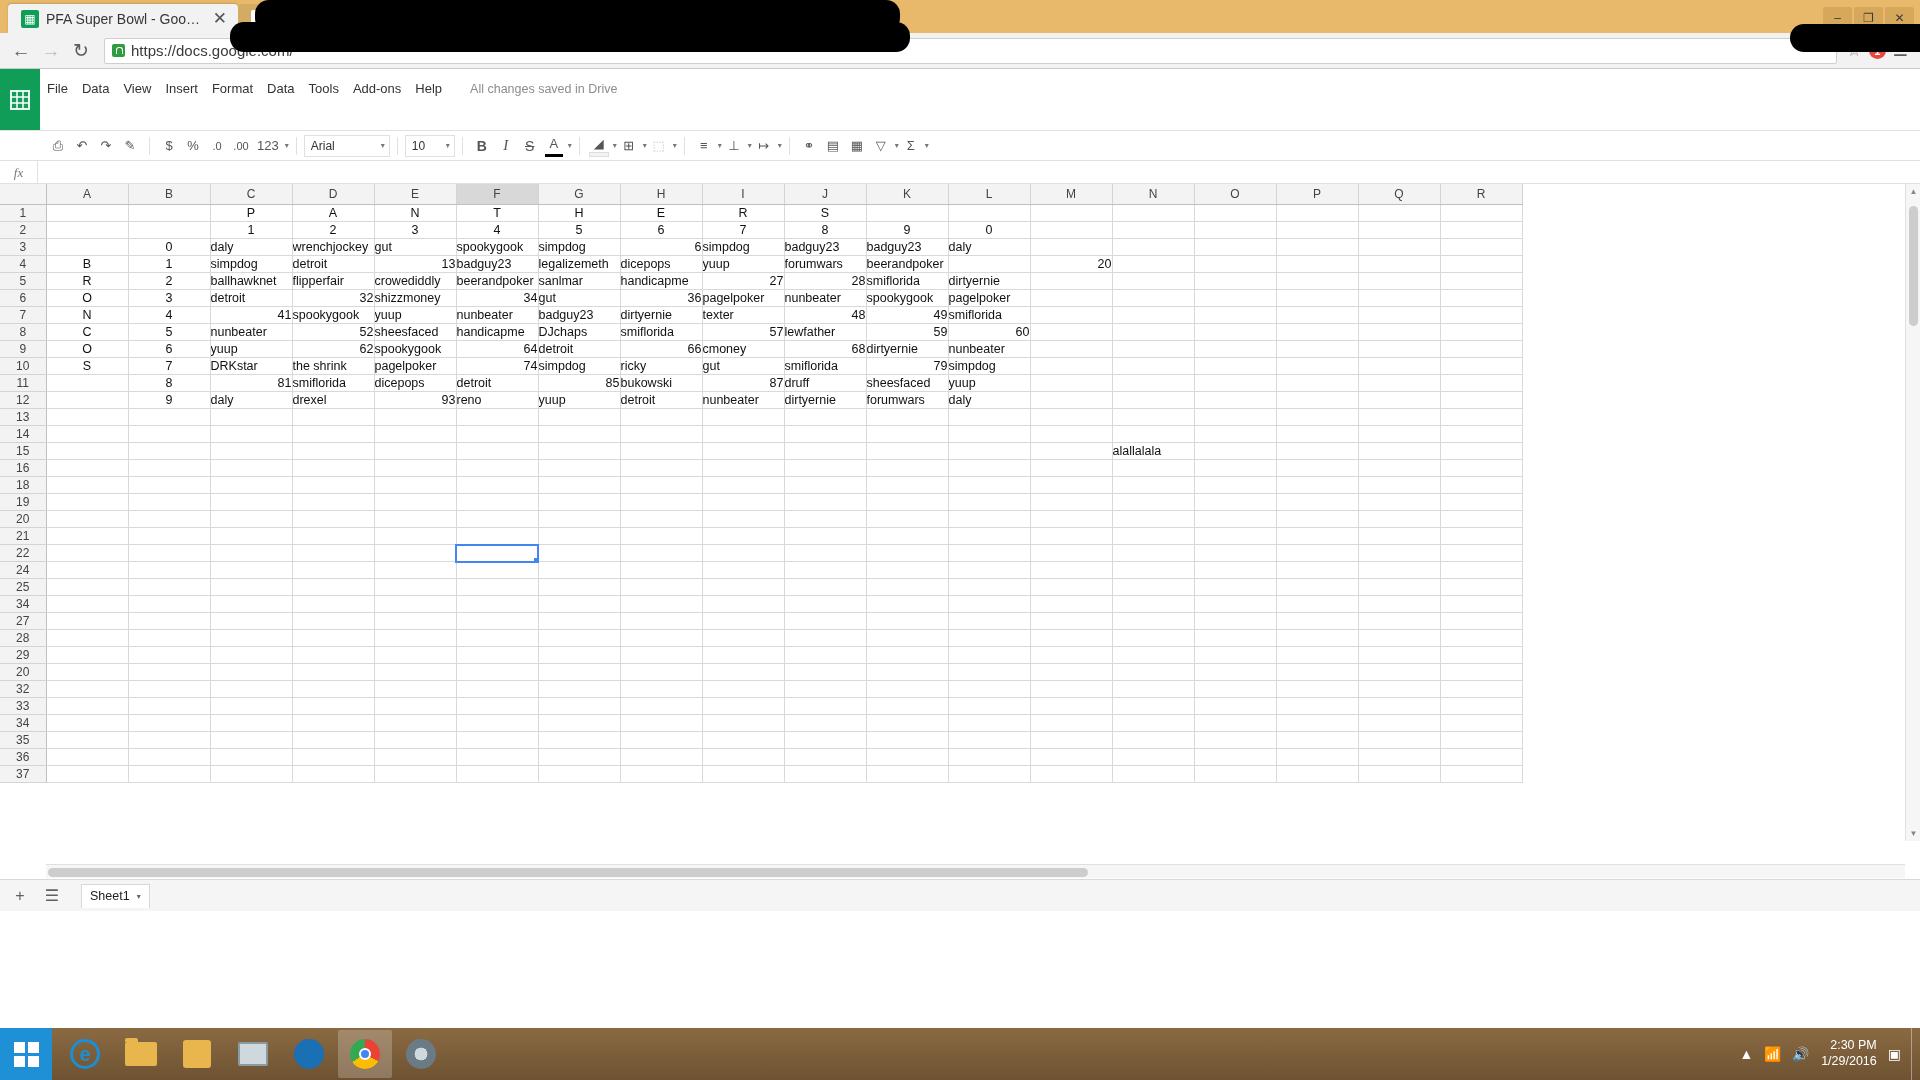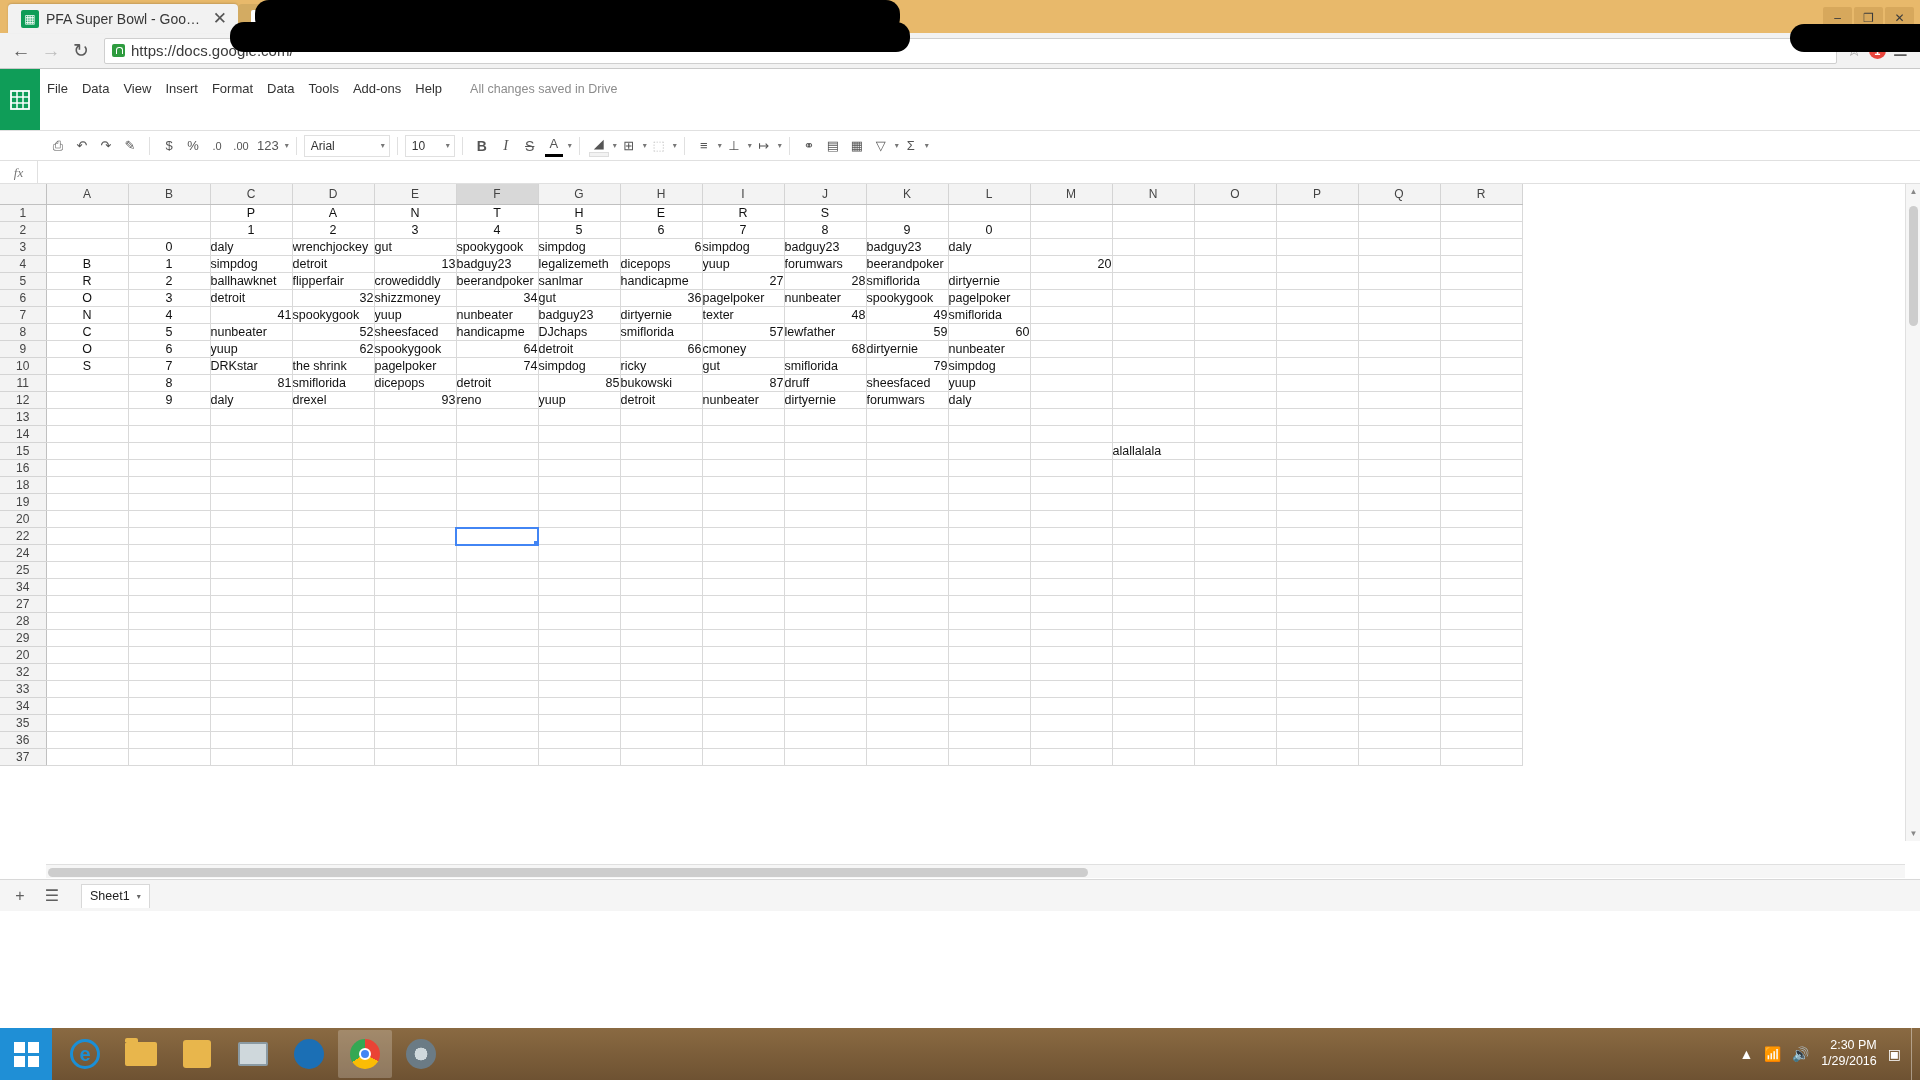--- a/index.html
+++ b/index.html
@@ -788,20 +788,41 @@
             <td class="cell" style="width: 82px;"></td>
             <td class="cell" style="width: 82px;"></td>
             <td class="cell" style="width: 82px;"></td>
             <td class="cell" style="width: 82px;"></td>
             <td class="cell" style="width: 82px;"></td>
             <td class="cell" style="width: 82px;"></td>
             <td class="cell" style="width: 82px;"></td>
             <td class="cell" style="width: 82px;"></td>
           </tr>
           <tr>
+            <td class="rowhead">21</td>
+            <td class="cell" style="width: 82px;"></td>
+            <td class="cell" style="width: 82px;"></td>
+            <td class="cell" style="width: 82px;"></td>
+            <td class="cell" style="width: 82px;"></td>
+            <td class="cell" style="width: 82px;"></td>
+            <td class="cell" style="width: 82px;"></td>
+            <td class="cell" style="width: 82px;"></td>
+            <td class="cell" style="width: 82px;"></td>
+            <td class="cell" style="width: 82px;"></td>
+            <td class="cell" style="width: 82px;"></td>
+            <td class="cell" style="width: 82px;"></td>
+            <td class="cell" style="width: 82px;"></td>
+            <td class="cell" style="width: 82px;"></td>
+            <td class="cell" style="width: 82px;"></td>
+            <td class="cell" style="width: 82px;"></td>
+            <td class="cell" style="width: 82px;"></td>
+            <td class="cell" style="width: 82px;"></td>
+            <td class="cell" style="width: 82px;"></td>
+          </tr>
+          <tr>
             <td class="rowhead">22</td>
             <td class="cell" style="width: 82px;"></td>
             <td class="cell" style="width: 82px;"></td>
             <td class="cell" style="width: 82px;"></td>
             <td class="cell" style="width: 82px;"></td>
             <td class="cell" style="width: 82px;"></td>
             <td class="cell sel" style="width: 82px;"></td>
             <td class="cell" style="width: 82px;"></td>
             <td class="cell" style="width: 82px;"></td>
             <td class="cell" style="width: 82px;"></td>

